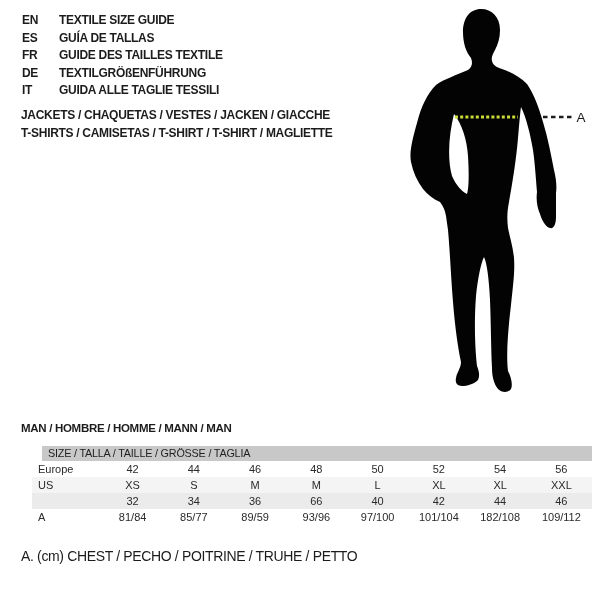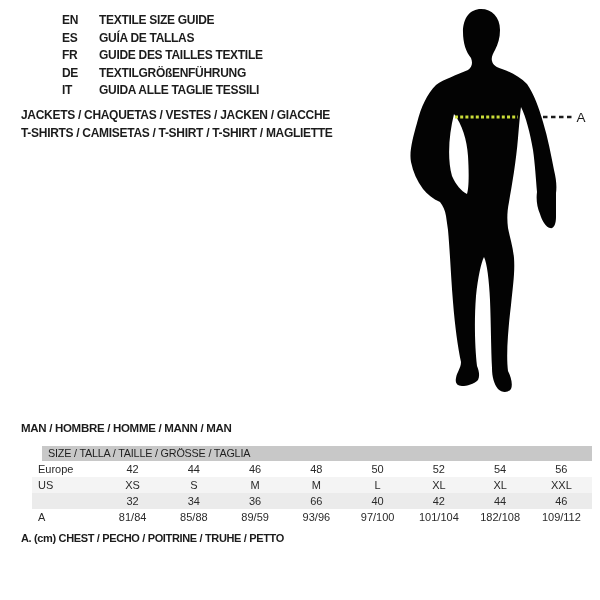--- a/index.html
+++ b/index.html
@@ -5,21 +5,21 @@
   html,body{margin:0;padding:0;}
   body{
     width:600px;height:600px;position:relative;overflow:hidden;
     background:#ffffff;
     font-family:"Liberation Sans", sans-serif;
     color:var(--text,#1c1c1c);
   }
   .abs{position:absolute;}
 
   
-  #lang-list{left:22px;top:12px;line-height:17.5px;font-size:12px;font-weight:bold;letter-spacing:-0.3px;margin-left:40px;}
+  #lang-list{left:22px;top:12px;line-height:17.5px;font-size:12px;font-weight:bold;letter-spacing:-0.3px;}
   .lang-row{display:flex;}
   .lang-code{width:37px;flex:0 0 37px;}
   .lang-label{white-space:nowrap;}
 
   
   #product-types{left:21px;top:106px;font-size:12px;font-weight:bold;letter-spacing:-0.3px;line-height:18px;white-space:nowrap;}
 
   
   #figure-svg{left:390px;top:0px;width:200px;height:400px;}
 
@@ -33,21 +33,21 @@
     padding-left:6px;font-size:10.8px;letter-spacing:-0.2px;color:#1f1f1f;margin-left:26px;
   }
   .t-row{display:grid;grid-template-columns:70px repeat(8,1fr);height:16px;line-height:16px;color:#2a2a2a;margin-left:16px;}
   .t-row .lbl{padding-left:6px;text-align:left;}
   .t-row .val{text-align:center;}
   .t-row.r0,.t-row.r3{background:var(--row-white,#ffffff);}
   .t-row.r1{background:var(--row-light,#f4f4f4);}
   .t-row.r2{background:var(--row-gray,#ebebeb);}
 
   
-  #footnote{left:21px;top:532px;font-size:11px;font-weight:bold;letter-spacing:-0.35px;white-space:nowrap;}
+  #footnote{left:21px;top:548px;font-size:14px;font-weight:normal;letter-spacing:-0.35px;white-space:nowrap;}
 </style>
 </head>
 <body style="--text: #1c1c1c; --table-header-bg: #c8c8c8; --row-white: #ffffff; --row-light: #f4f4f4; --row-gray: #ebebeb;">
 
 <div id="lang-list" class="abs">
     <div class="lang-row">
       <span class="lang-code">EN</span>
       <span class="lang-label">TEXTILE SIZE GUIDE</span>
     </div>
     <div class="lang-row">
@@ -165,21 +165,21 @@
         <span class="val">36</span>
         <span class="val">66</span>
         <span class="val">40</span>
         <span class="val">42</span>
         <span class="val">44</span>
         <span class="val">46</span>
       </div>
       <div class="t-row r3">
         <span class="lbl">A</span>
         <span class="val">81/84</span>
-        <span class="val">85/88</span>
+        <span class="val">85/77</span>
         <span class="val">89/59</span>
         <span class="val">93/96</span>
         <span class="val">97/100</span>
         <span class="val">101/104</span>
         <span class="val">182/108</span>
         <span class="val">109/112</span>
       </div>
     </div>
 </div>
 

